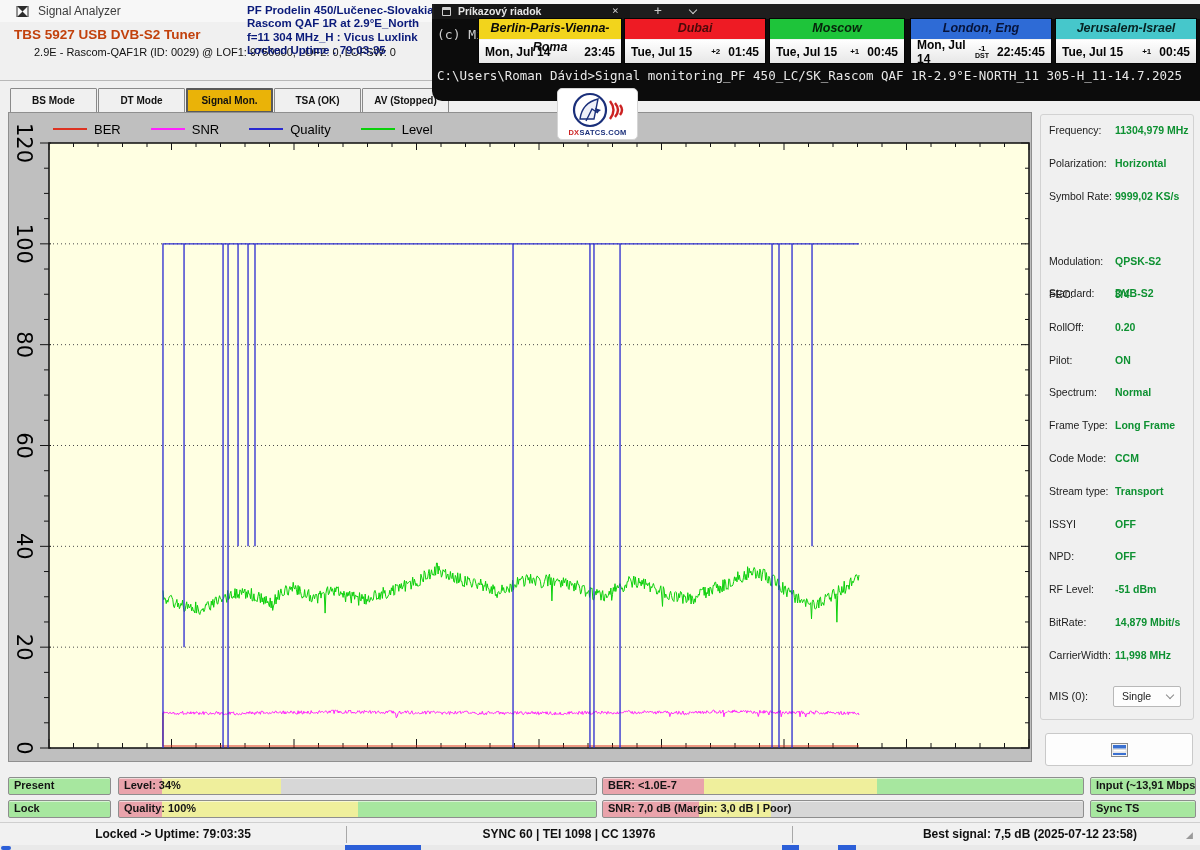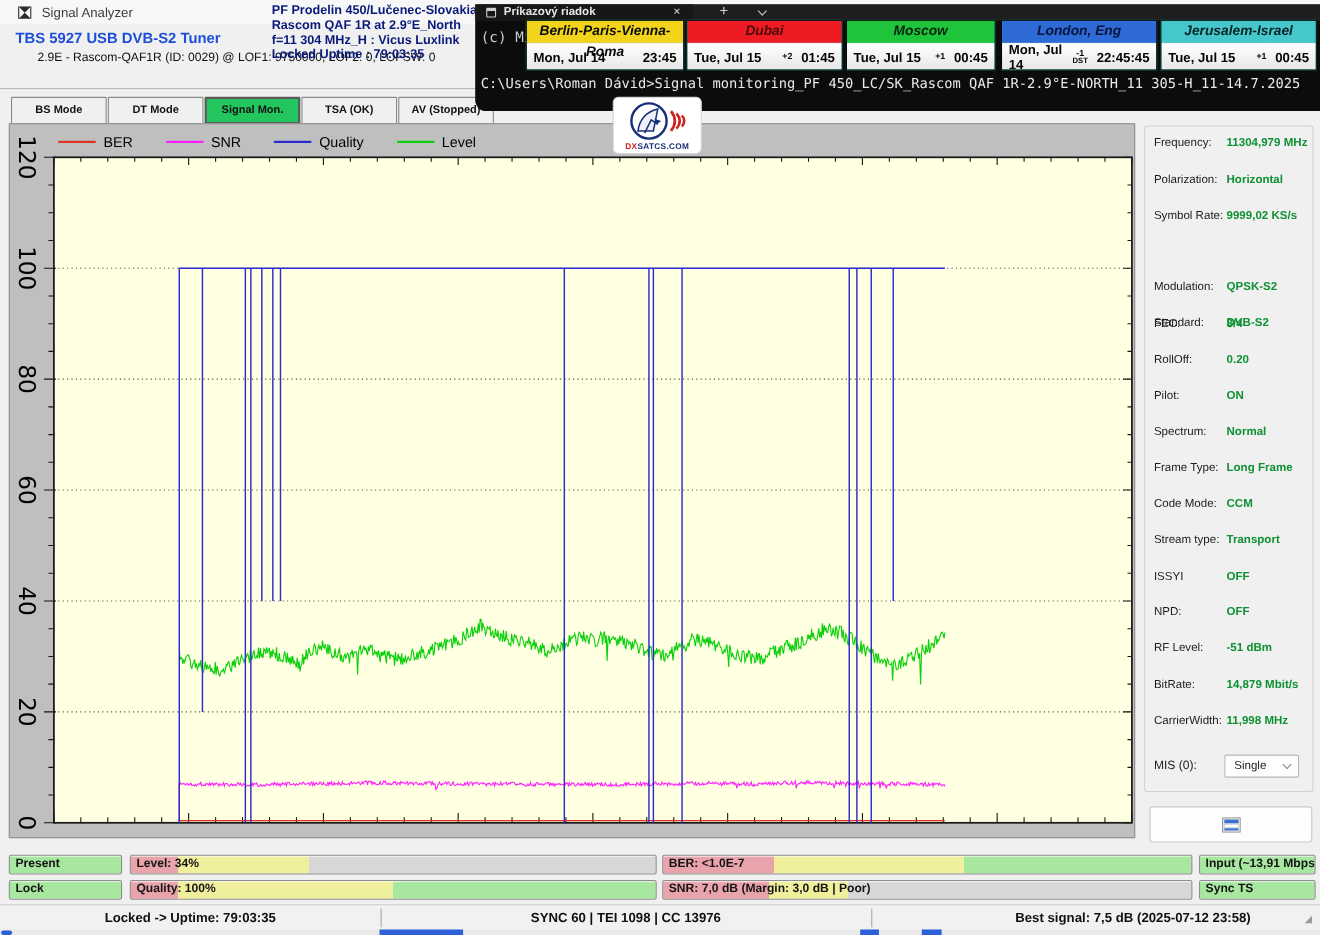--- a/index.html
+++ b/index.html
@@ -4,29 +4,29 @@
 <style>
   *{box-sizing:border-box;margin:0;padding:0}
   html,body{width:1200px;height:850px}
   body{position:relative;overflow:hidden;background:#f0f0f0;font-family:"Liberation Sans",sans-serif;color:#111}
   .abs{position:absolute}
 
   
   #titlebar{left:0;top:0;width:1200px;height:22px;background:#f7f7f7}
   #app-icon{left:16px;top:5px;width:13px;height:13px}
   #window-title{left:38px;top:4px;font-size:12px;color:#3c3c3c}
-  #tuner-title{left:14px;top:27px;font-size:13.5px;font-weight:bold;color:#1d4ed8}
+  #tuner-title{left:14px;top:27px;font-size:13.5px;font-weight:bold;color:#c2410c}
   #tuner-subtitle{left:34px;top:46px;font-size:11px;color:#101010}
   #info-block{left:247px;top:4px;width:190px;font-size:11.5px;font-weight:bold;color:#0a1a7a;line-height:13.4px}
   #header-divider{left:0;top:80px;width:433px;height:1px;background:#b8b8b8}
 
   
   .tab{position:absolute;top:88px;height:25px;width:87px;background:#f0f0f0;border:1px solid #8a8a8a;
        font-size:10px;font-weight:bold;text-align:center;line-height:23px;cursor:default;border-radius:1px}
-  .tab.active{background:#22c55e;border:2px solid #5a5a5a;line-height:21px}
+  .tab.active{background:#eab308;border:2px solid #5a5a5a;line-height:21px}
 
   
   #chart-panel{left:8px;top:112px;width:1024px;height:650px;background:#bfbfbf;border:1px solid #8f8f8f}
   #legend{left:44px;top:6px;display:flex;gap:30px;align-items:center;height:20px}
   .legend-item{display:flex;align-items:center}
   .legend-line{width:34px;height:0;border-top:2.5px solid #000}
   .legend-label{margin-left:7px;font-size:13px;color:#000}
   #chart-svg{position:absolute;left:0;top:0}
 
   

